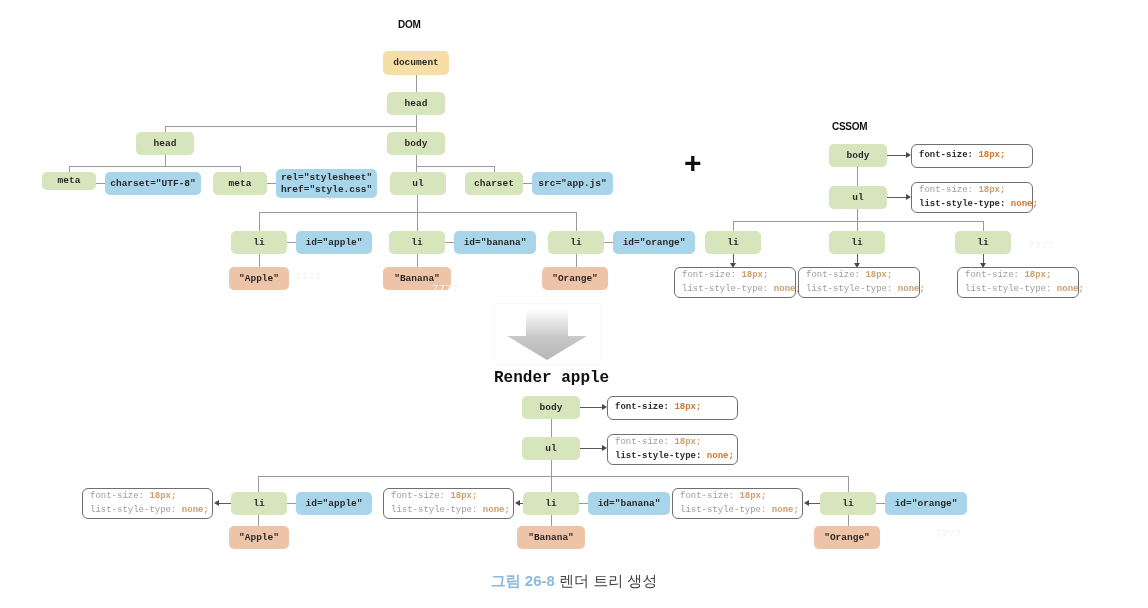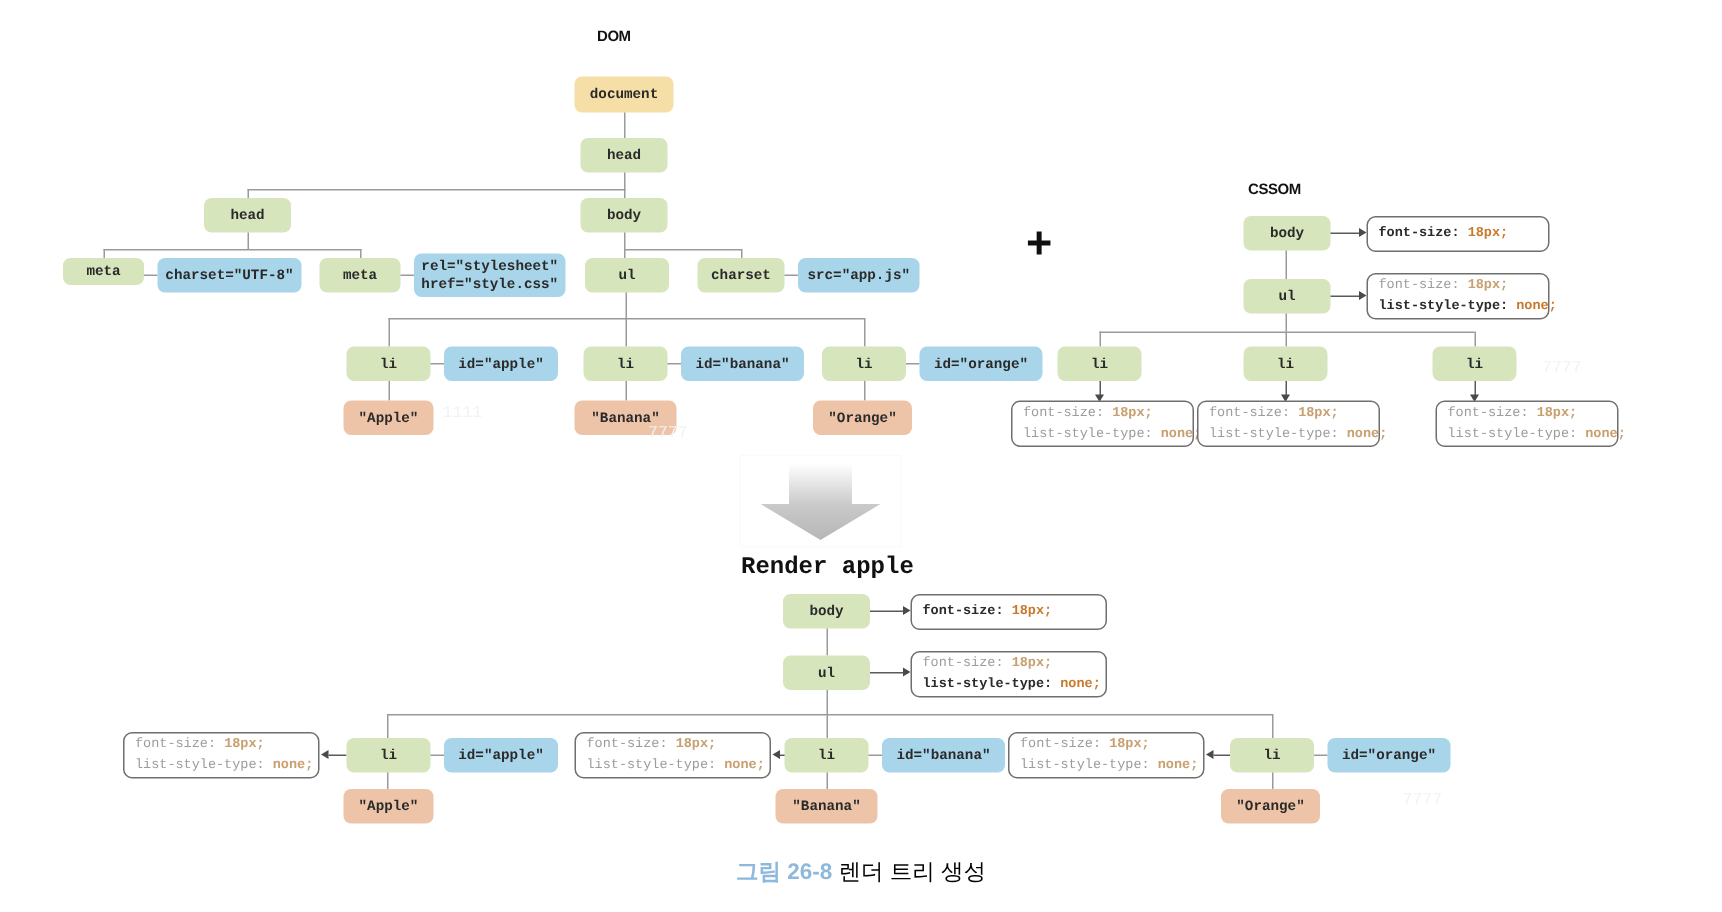--- a/index.html
+++ b/index.html
@@ -140,21 +140,21 @@
     font-family: "Liberation Sans", sans-serif;
     font-size: 15px;
     white-space: nowrap;
   }
   .caption .figno {
     color: #8fb9dc;
     font-weight: bold;
     letter-spacing: 0px;
   }
   .caption .captxt {
-    color: #000000;
+    color: #404040;
   }
 
   
   .ghost {
     position: absolute;
     font-family: "Liberation Mono", monospace;
     font-size: 11px;
     color: #f2f2f2;
     white-space: nowrap;
     user-select: none;

